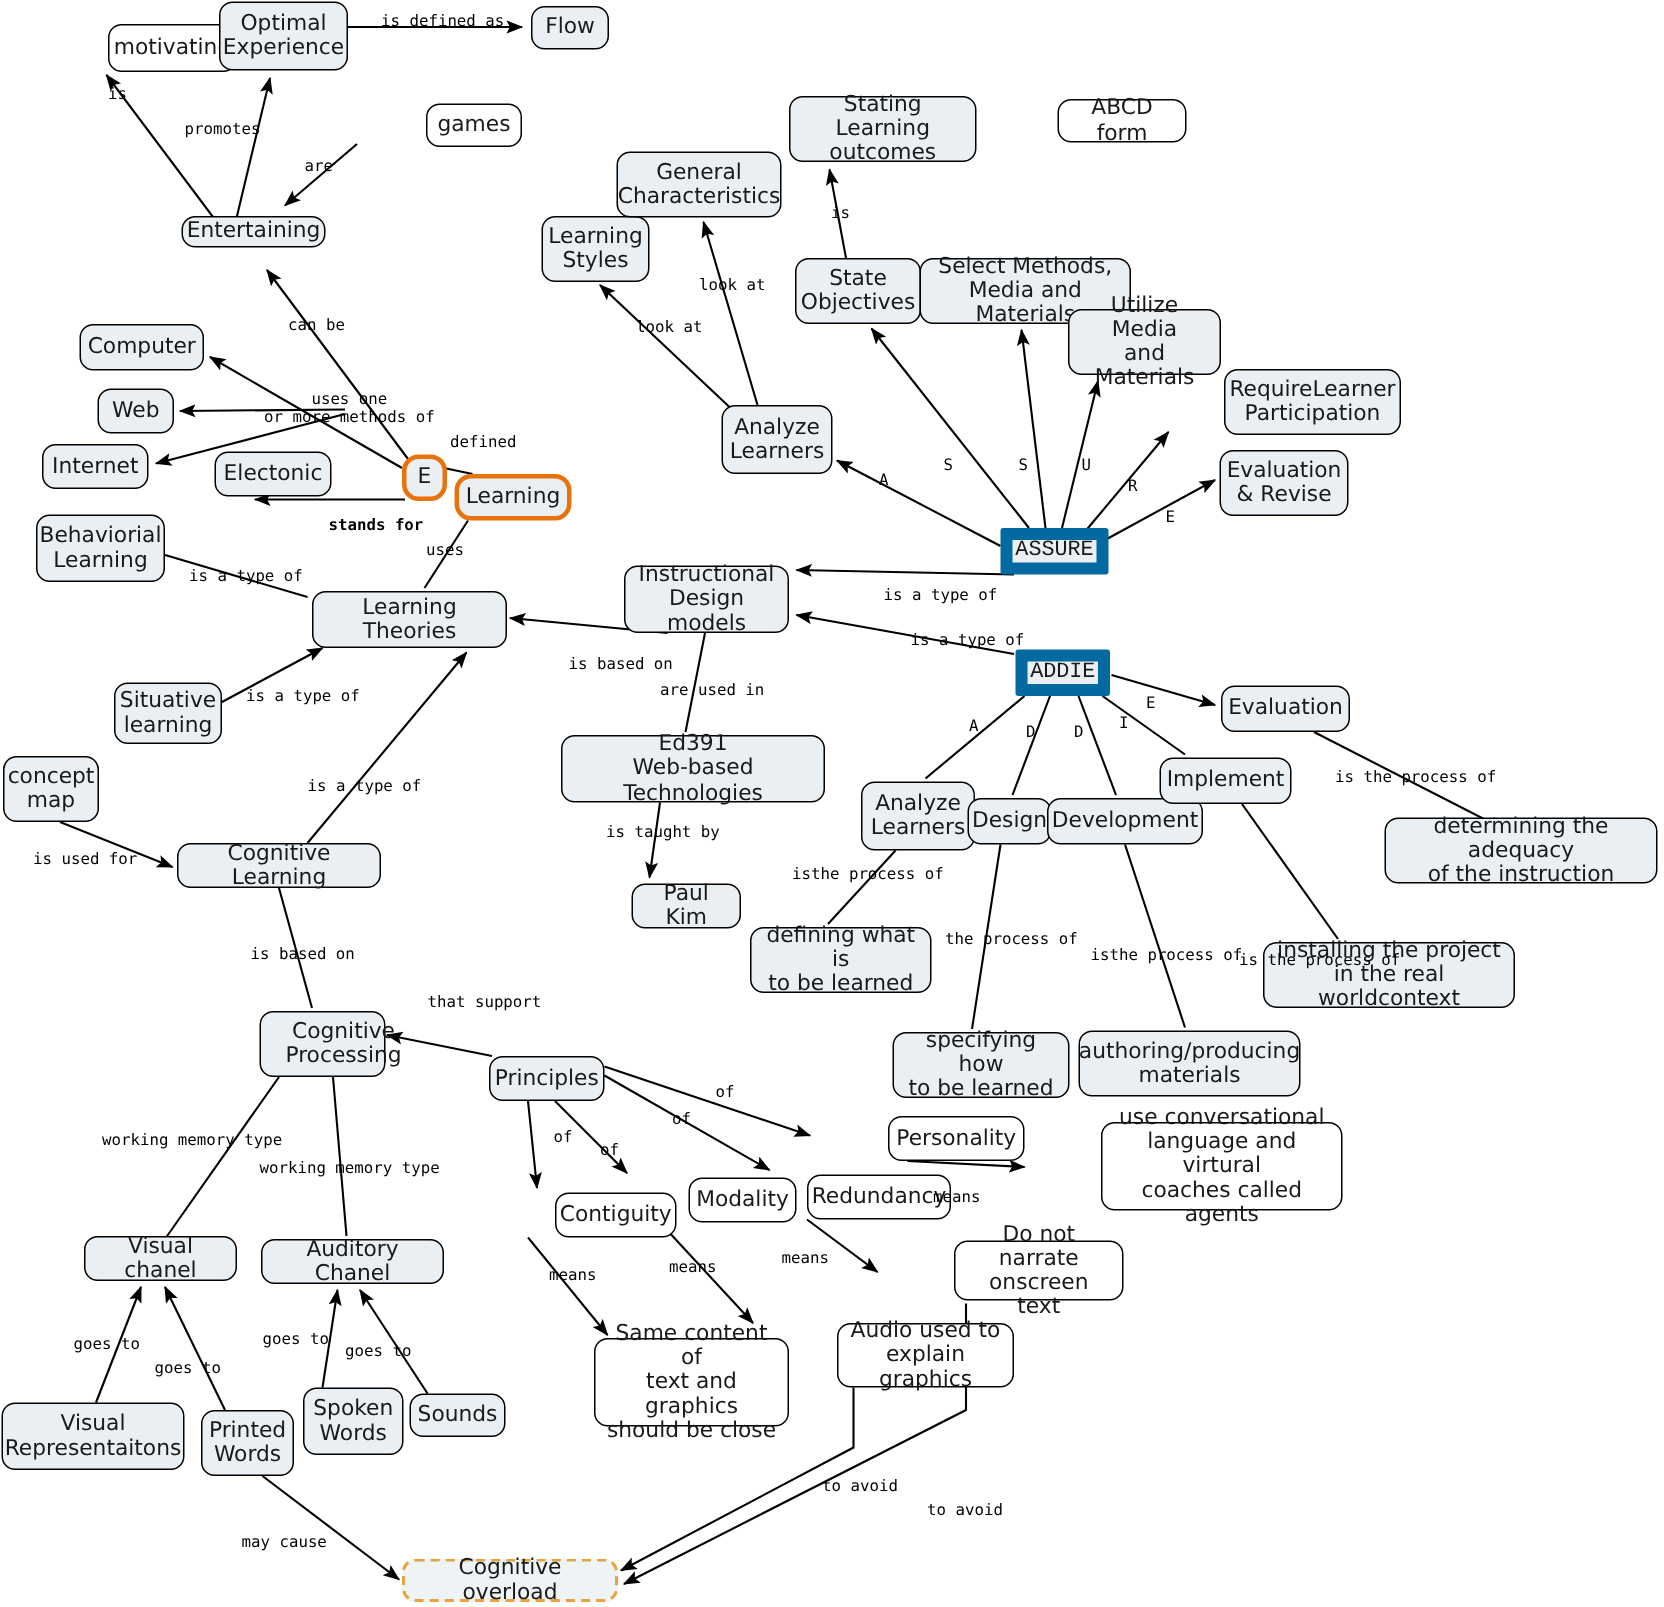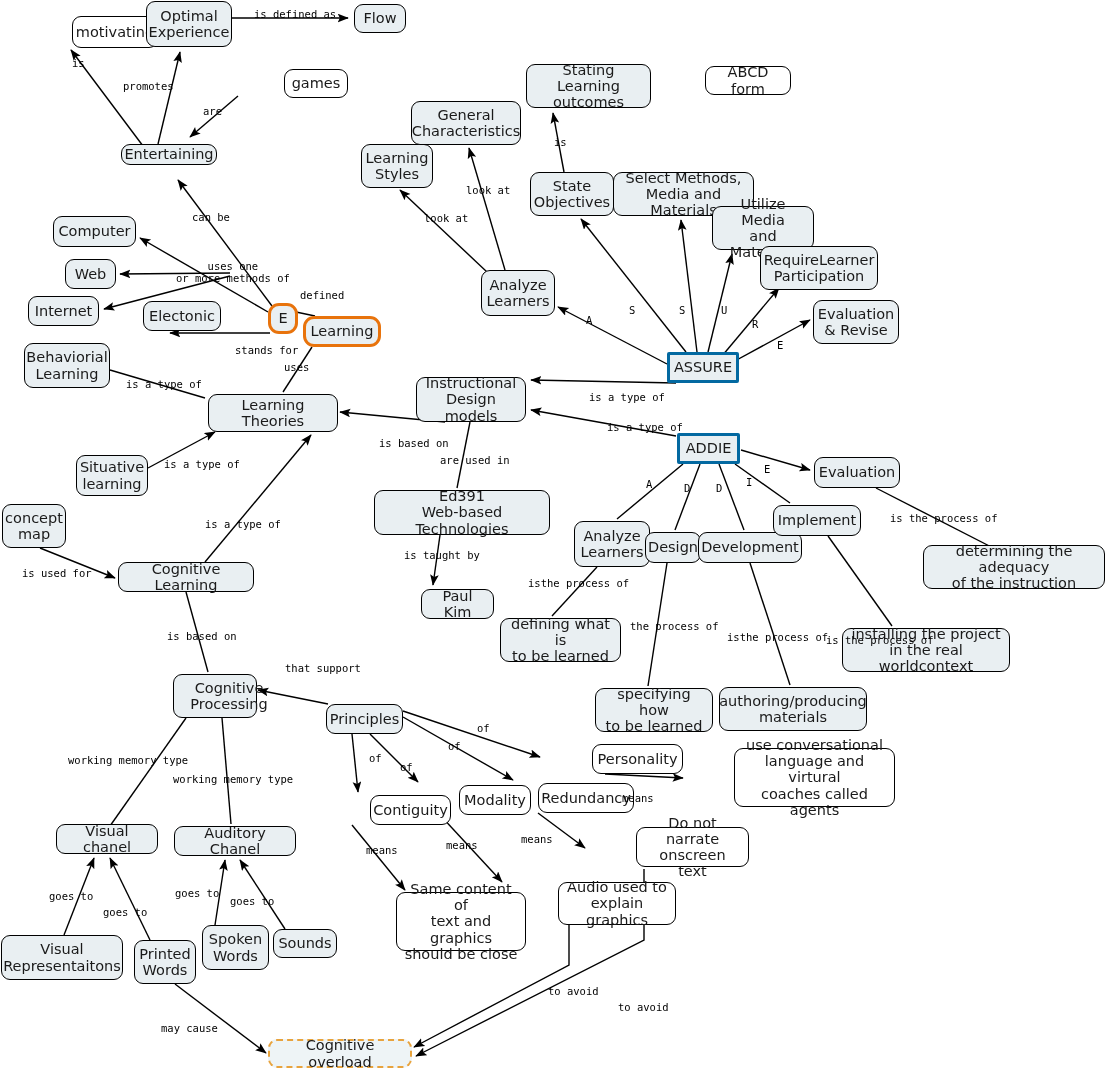--- a/index.html
+++ b/index.html
@@ -39,22 +39,23 @@
     white-space: pre-line;
     font-family: "DejaVu Sans", sans-serif;
   }
   .node.fill-white { background: #ffffff; margin-left: 48px; }
   .node.fill-blue  { background: #e9eff2; }
   .node.hl-orange {
     border: 3px solid #e8730c;
     border-radius: 11px;
   }
   .node.hl-black {
-    border: 3px solid #0369a1;
+    border: 8px solid #0369a1;
     border-radius: 2px;
+    font-family: Liberation Mono, monospace;
   }
   .node.hl-dashed {
     border: 2px dashed #e8a33d;
     border-radius: 9px;
     background: #eef4f6;
   }
   .edge-label {
     position: absolute;
     font-family: "DejaVu Sans Mono", monospace;
     font-size: 10.5px;
@@ -181,21 +182,21 @@
 Characteristics</div>
       <div class="node fill-blue" style="left: 526px; top: 64px; width: 125px; height: 44px;">Stating Learning
 outcomes</div>
       <div class="node fill-white" style="left: 657px; top: 66px; width: 86px; height: 29px;">ABCD form</div>
       <div class="node fill-blue" style="left: 530px; top: 172px; width: 84px; height: 44px;">State
 Objectives</div>
       <div class="node fill-blue" style="left: 613px; top: 172px; width: 141px; height: 44px;">Select Methods,
 Media and Materials</div>
       <div class="node fill-blue" style="left: 712px; top: 206px; width: 102px; height: 44px;">Utilize Media
 and Materials</div>
-      <div class="node fill-blue" style="left: 760px; top: 246px; width: 118px; height: 44px;">RequireLearner
+      <div class="node fill-blue" style="left: 816px; top: 246px; width: 118px; height: 44px;">RequireLearner
 Participation</div>
       <div class="node fill-blue" style="left: 813px; top: 300px; width: 86px; height: 44px;">Evaluation
 &amp; Revise</div>
       <div class="node fill-blue hl-black" style="left: 667px; top: 352px; width: 72px; height: 31px;">ASSURE</div>
       <div class="node fill-blue" style="left: 416px; top: 377px; width: 110px; height: 45px;">Instructional
 Design models</div>
       <div class="node fill-blue" style="left: 374px; top: 490px; width: 176px; height: 45px;">Ed391
 Web-based Technologies</div>
       <div class="node fill-blue" style="left: 421px; top: 589px; width: 73px; height: 30px;">Paul Kim</div>
       <div class="node fill-blue hl-black" style="left: 677px; top: 433px; width: 63px; height: 31px;">ADDIE</div>
@@ -235,21 +236,21 @@
       <div class="node fill-blue hl-dashed" style="left: 268px; top: 1039px; width: 144px; height: 29px;">Cognitive overload</div>
     </div>
   <div id="labels">
       <div class="edge-label" style="left: 254px; top: 9px;">is defined as</div>
       <div class="edge-label" style="left: 72px; top: 58px;">is</div>
       <div class="edge-label" style="left: 123px; top: 81px;">promotes</div>
       <div class="edge-label" style="left: 203px; top: 106px;">are</div>
       <div class="edge-label" style="left: 192px; top: 212px;">can be</div>
       <div class="edge-label" style="left: 176px; top: 261px;">uses one
 or more methods of</div>
-      <div class="edge-label" style="left: 235px; top: 345px;">stands for</div>
+      <div class="edge-label" style="left: 219px; top: 345px; font-weight: bold;">stands for</div>
       <div class="edge-label" style="left: 300px; top: 290px;">defined</div>
       <div class="edge-label" style="left: 284px; top: 362px;">uses</div>
       <div class="edge-label" style="left: 126px; top: 379px;">is a type of</div>
       <div class="edge-label" style="left: 164px; top: 459px;">is a type of</div>
       <div class="edge-label" style="left: 22px; top: 568px;">is used for</div>
       <div class="edge-label" style="left: 205px; top: 519px;">is a type of</div>
       <div class="edge-label" style="left: 167px; top: 631px;">is based on</div>
       <div class="edge-label" style="left: 68px; top: 755px;">working memory type</div>
       <div class="edge-label" style="left: 173px; top: 774px;">working memory type</div>
       <div class="edge-label" style="left: 49px; top: 891px;">goes to</div>

